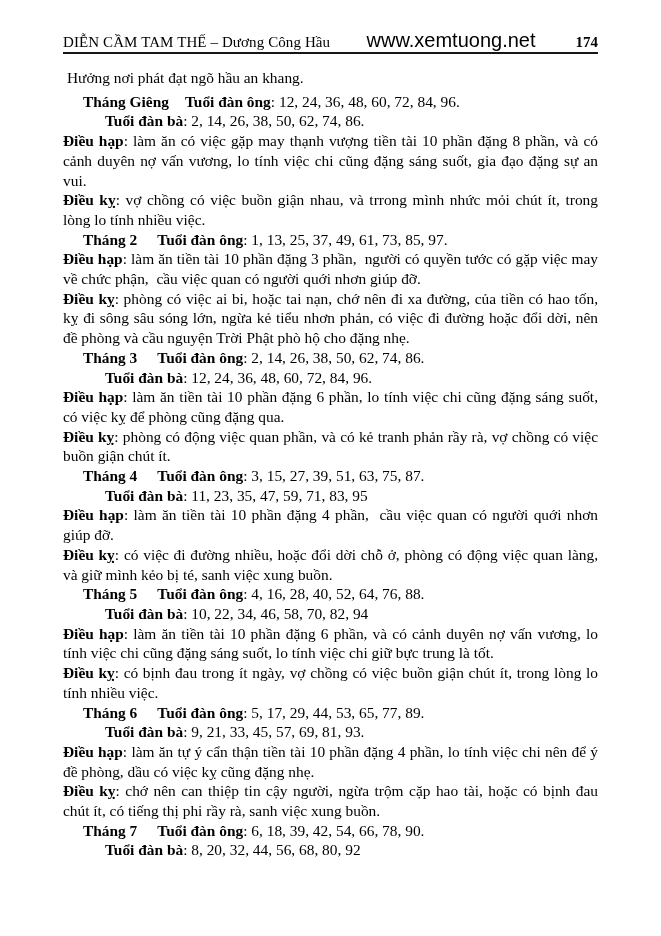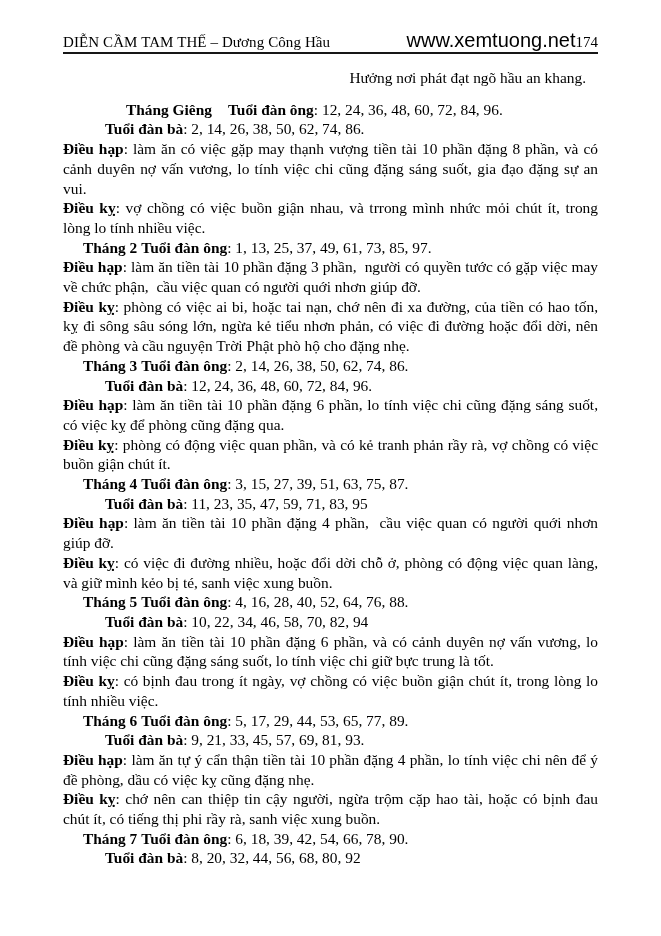--- a/index.html
+++ b/index.html
@@ -9,27 +9,27 @@
     overflow:hidden;
   }
   .page{padding:30px 63px 0 63px;}
   .hdr{
     display:flex;align-items:baseline;
     font-size:15px;line-height:20px;
     border-bottom:2px solid #161616;
   }
   .hdr-title{flex:1;letter-spacing:.1px;}
   .hdr-site{font-family:Liberation Sans, sans-serif;font-size:20px;}
-  .hdr-page{}
+  .hdr-page{margin-left:40px;font-weight:bold;}
   .content{margin-top:14px;font-size:15.4px;line-height:19.7px;}
-  .intro{text-align:right;margin:12px;}
+  .intro{text-align:left;margin:4px;}
   .heading{text-indent:20px;}
   .women-line{text-indent:42px;}
-  .mn{margin-right:4px;}
-  .month-1 .mn{margin-right:16px;margin-left:43px;}
+  .mn{margin-right:20px;}
+  .month-1 .mn{margin-right:16px;}
   p.para{margin:0;text-align:justify;}
   b{font-weight:bold;}
 </style>
 </head>
 <body>
 
 <div class="page">
 
   <div class="hdr">
     <span class="hdr-title">DIỄN CẦM TAM THẾ – Dương Công Hầu</span>

